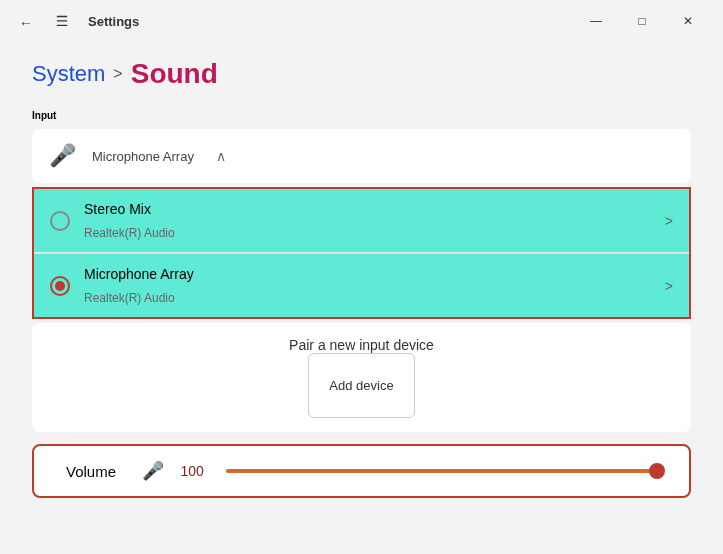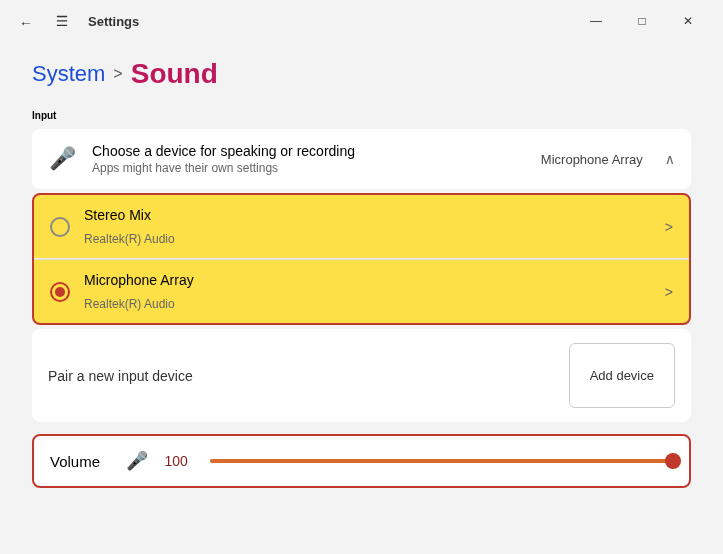--- a/index.html
+++ b/index.html
@@ -132,23 +132,23 @@
       font-size: 13px;
       color: #444;
       margin-right: 8px;
     }
     .chevron-icon {
       font-size: 14px;
       color: #666;
     }
     .devices-list {
       border: 2px solid #c0392b;
-      border-radius: 8px;
+      border-radius: 0;
       margin: 0 0 4px 0;
-      background: #fde047;
+      background: #5eead4;
       overflow: hidden;
     }
     .device-item {
       display: flex;
       align-items: center;
       padding: 12px 16px;
       gap: 14px;
       cursor: pointer;
       border-bottom: 1px solid #e8e8e8;
     }
@@ -183,40 +183,41 @@
       color: #666;
       margin-top: 9px;
     }
     .pair-row {
       display: flex;
       align-items: center;
       padding: 14px 16px;
       background: #fff;
       border-radius: 8px;
       margin-bottom: 12px;
+      flex-direction: column;
     }
     .pair-label {
       flex: 1;
       font-size: 14px;
       color: #333;
     }
     .add-device-btn {
       padding: 24px 20px;
       border: 1px solid #ccc;
       border-radius: 6px;
       background: #fff;
       font-size: 13px;
       cursor: pointer;
       color: #333;
     }
     .volume-card {
       border: 2px solid #c0392b;
       border-radius: 8px;
       background: #fff;
-      padding: 14px 16px;
+      padding: 14px 32px;
       display: flex;
       align-items: center;
       gap: 16px;
     }
     .volume-label {
       font-size: 15px;
       color: #000;
       font-weight: 400;
       min-width: 60px;
     }
@@ -280,24 +281,20 @@
       <span class="breadcrumb-system">System</span>
       <span class="breadcrumb-chevron">&gt;</span>
       <span class="breadcrumb-current">Sound</span>
     </div>
 
     <div class="section-label">Input</div>
 
     <div class="card">
       <div class="device-header">
         <span class="mic-icon-large">🎤</span>
-        <div class="device-header-text">
-          <div class="title">Choose a device for speaking or recording</div>
-          <div class="subtitle">Apps might have their own settings</div>
-        </div>
         <span class="device-selected-label">Microphone Array</span>
         <span class="chevron-icon">∧</span>
       </div>
     </div>
 
     <div class="devices-list">
 
       <div class="device-item">
         <div class="radio-outer"></div>
         <div class="device-info">

